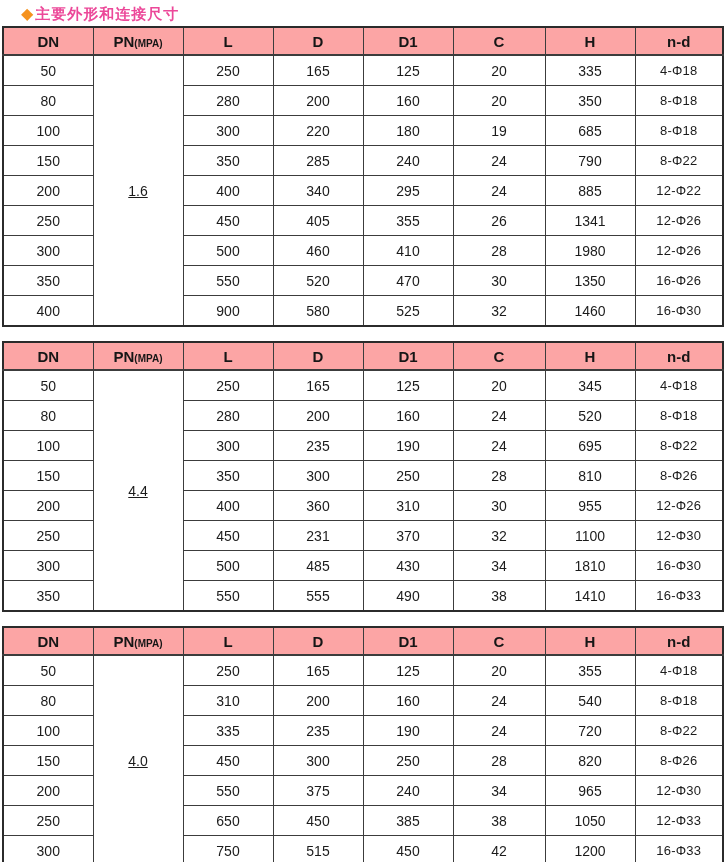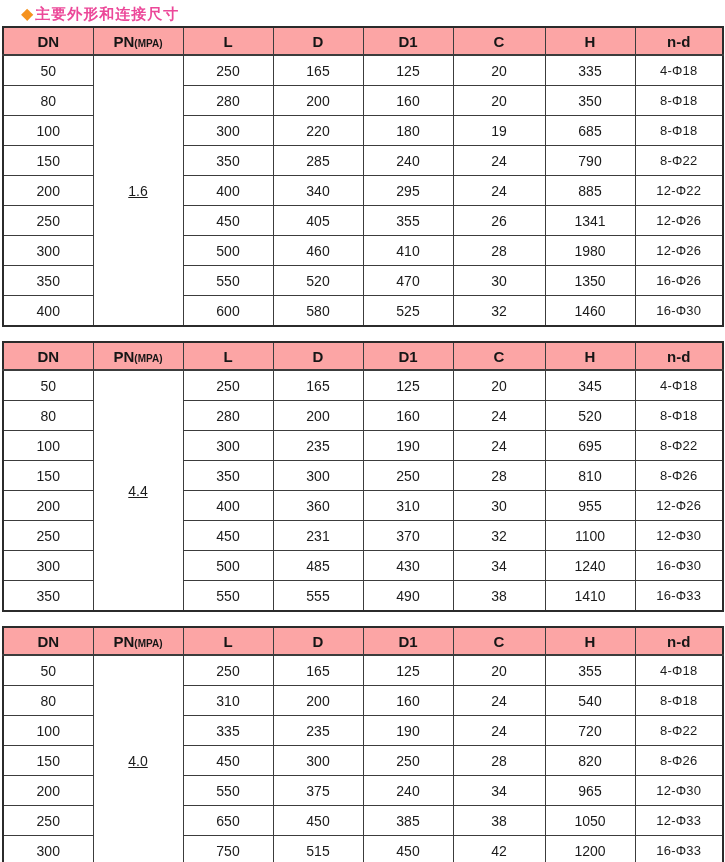--- a/index.html
+++ b/index.html
@@ -179,21 +179,21 @@
           <td class="col-dn">350</td>
           <td class="col-l">550</td>
           <td class="col-d">520</td>
           <td class="col-d1">470</td>
           <td class="col-c">30</td>
           <td class="col-h">1350</td>
           <td class="col-nd">16-Φ26</td>
         </tr>
         <tr>
           <td class="col-dn">400</td>
-          <td class="col-l">600</td>
+          <td class="col-l">900</td>
           <td class="col-d">580</td>
           <td class="col-d1">525</td>
           <td class="col-c">32</td>
           <td class="col-h">1460</td>
           <td class="col-nd">16-Φ30</td>
         </tr>
       </tbody>
     </table>
 
   <table class="spec-table">
@@ -274,21 +274,21 @@
           <td class="col-c">32</td>
           <td class="col-h">1100</td>
           <td class="col-nd">12-Φ30</td>
         </tr>
         <tr>
           <td class="col-dn">300</td>
           <td class="col-l">500</td>
           <td class="col-d">485</td>
           <td class="col-d1">430</td>
           <td class="col-c">34</td>
-          <td class="col-h">1240</td>
+          <td class="col-h">1810</td>
           <td class="col-nd">16-Φ30</td>
         </tr>
         <tr>
           <td class="col-dn">350</td>
           <td class="col-l">550</td>
           <td class="col-d">555</td>
           <td class="col-d1">490</td>
           <td class="col-c">38</td>
           <td class="col-h">1410</td>
           <td class="col-nd">16-Φ33</td>

